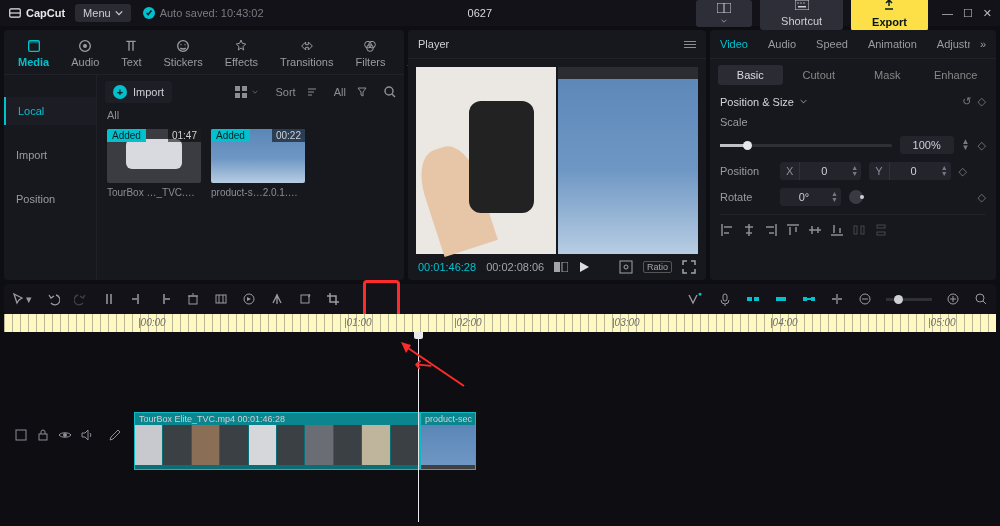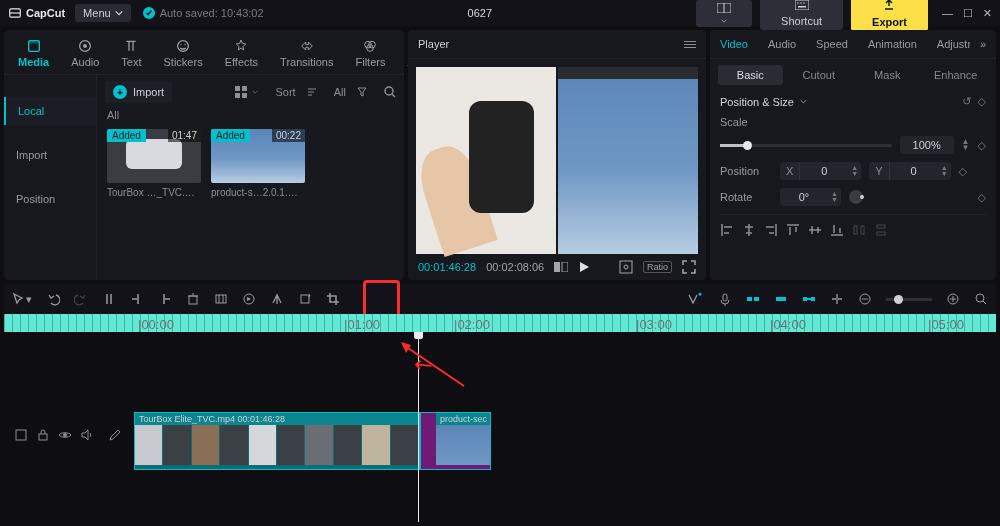--- a/index.html
+++ b/index.html
@@ -78,25 +78,25 @@
 .numfield .val{padding:3px 10px;min-width:28px;text-align:center;}
 .numfield .stepctl{display:flex;flex-direction:column;padding:0 3px;color:#787880;font-size:7px;line-height:6px;}
 .align-row{display:flex;gap:8px;border-top:1px solid #21212a;padding-top:8px;color:#8c8d95;}
 .align-row span{cursor:pointer;}
 .toolbar{height:30px;background:#121218;display:flex;align-items:center;padding:0 8px;gap:14px;color:#9a9ba3;margin:4px 4px 0;border-radius:4px;position:relative;}
 .toolbar .sp{flex:1;}
 .toolbar .ic{cursor:pointer;display:flex;align-items:center;}
 .tl-ic{width:14px;height:14px;}
 .crop-box{position:absolute;border:3px solid #ff2b2b;border-radius:4px;pointer-events:none;}
 .crop-label{position:absolute;color:#e7e7ea;font-size:10px;}
-.timeline-ruler{height:18px;background:#5eead4;margin:0 4px;position:relative;color:#6f7078;font-size:13px;}
+.timeline-ruler{height:18px;background:#fef9c3;margin:0 4px;position:relative;color:#6f7078;font-size:10px;font-style:italic;}
 .timeline{flex:1;background:#0d0d12;margin:0 4px 4px;border-radius:0 0 4px 4px;position:relative;overflow:hidden;}
 .track-controls{position:absolute;left:0;top:96px;display:flex;gap:8px;padding-left:10px;color:#8c8d95;align-items:center;}
 .clip{position:absolute;top:80px;height:56px;left:130px;width:284px;background:#0a6e74;border:1px solid #0dbac4;overflow:hidden;}
-.clip2{left:416px;width:54px;background:#701a75;border:1px solid #0dbac4;top:80px;height:56px;position:absolute;padding-left:15px;}
+.clip2{left:416px;width:54px;background:#404040;border:1px solid #0dbac4;top:80px;height:56px;position:absolute;}
 .clip .hdr, .clip2 .hdr{background:#0b868e;font-size:9px;padding:1px 4px;white-space:nowrap;overflow:hidden;}
 .clip .frames{display:flex;height:40px;}
 .clip .frames div{flex:1;background:#3b4045;border-right:1px solid #0a6e74;}
 .playhead{position:absolute;top:0;bottom:0;width:1px;background:#e9e9ec;left:414px;}
 .playhead::before{content:"";position:absolute;top:-2px;left:-4px;width:9px;height:9px;background:#e9e9ec;border-radius:2px;}
 .arrow{position:absolute;color:#ff2b2b;font-size:22px;pointer-events:none;}
 .rtick{position:absolute;top:3px;}
 .ruler-dots{position:absolute;left:0;right:0;top:0;height:100%;background:repeating-linear-gradient(90deg,#3a3b42 0,#3a3b42 1px,transparent 1px,transparent 8px);opacity:0.35;}
 .teal{color:#00c1cd;}
 svg{display:block;}
@@ -580,21 +580,21 @@
 
     <div class="crop-box" style="left:359px;top:-4px;width:31px;height:36px;"></div>
     <span class="crop-label" style="left:362px;top:30px;">Crop</span>
   </div>
 
   <div class="timeline-ruler">
     <div class="ruler-dots"></div>
     <span class="rtick" style="left:134px;">|<span>00:00</span></span>
     <span class="rtick" style="left:292px;margin-left:48px;">|<span>01:00</span></span>
     <span class="rtick" style="left:450px;">|<span>02:00</span></span>
-    <span class="rtick" style="left:608px;margin-left:24px;">|<span>03:00</span></span>
+    <span class="rtick" style="left:608px;">|<span>03:00</span></span>
     <span class="rtick" style="left:766px;">|<span>04:00</span></span>
     <span class="rtick" style="left:924px;">|<span>05:00</span></span>
   </div>
 
   <div class="timeline">
     <div class="track-controls">
       <span>
           <svg class="tl-ic" viewBox="0 0 14 14">
             <rect x="2" y="2" width="10" height="10" fill="none" stroke="currentColor"></rect>
           </svg>

